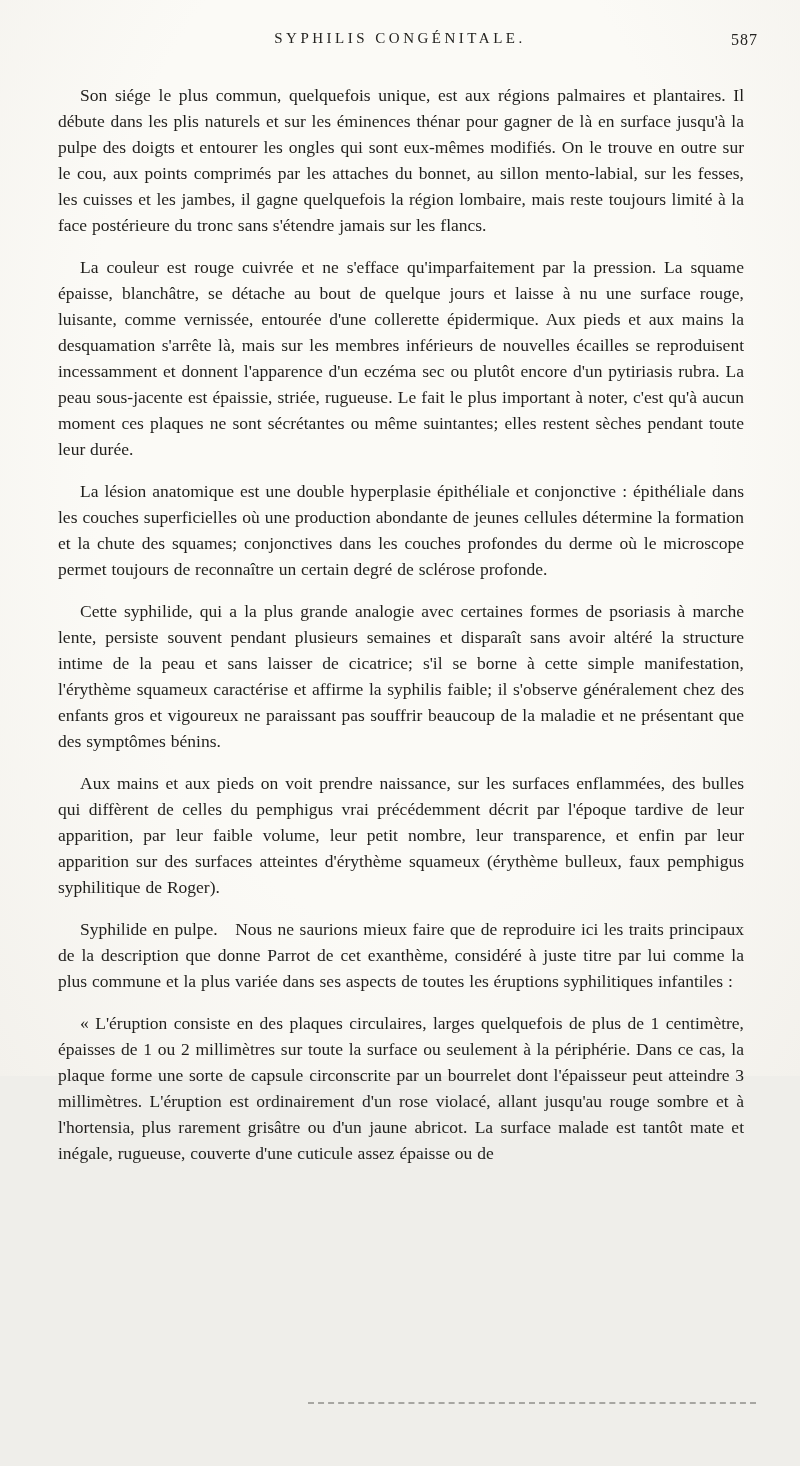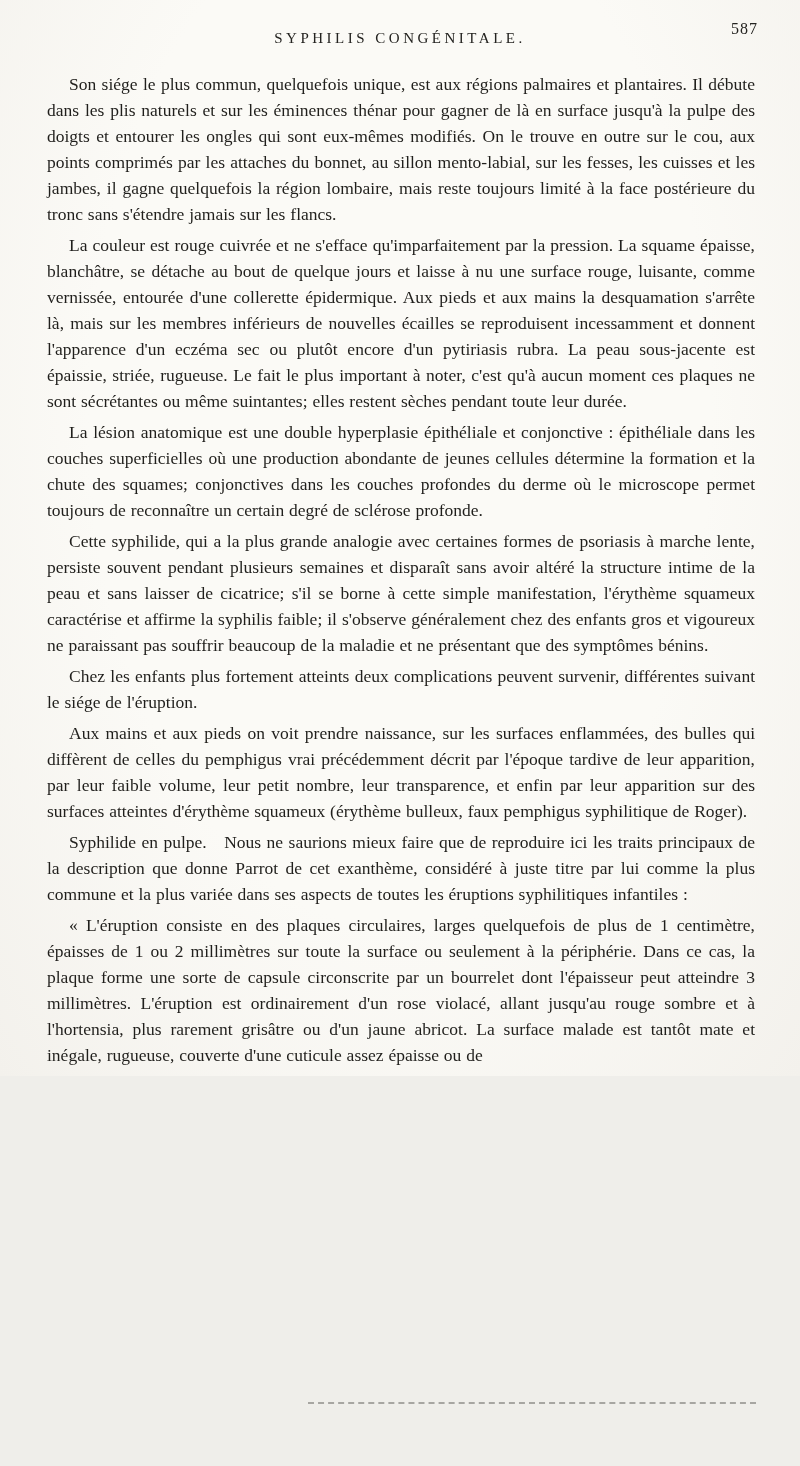--- a/index.html
+++ b/index.html
@@ -26,34 +26,34 @@
     position:absolute;
     top:30px;left:0;right:0;
     text-align:center;
     font-size:15px;
     letter-spacing:3.5px;
     font-weight:normal;
     color:#242320;
   }
   .page-number{
     position:absolute;
-    top:20px;right:42px;
+    top:31px;right:42px;
     font-size:16px;
     letter-spacing:1px;
     color:#242320;
   }
   .page-body{
     padding:2px 40px 0 42px;
     font-size:17.5px;
     line-height:26px;
     text-align:justify;
     text-justify:inter-word;
   }
   .page-body p{
-    margin:5px;
+    margin:16px;
     text-indent:22px;
     word-spacing:0.5px;
   }
   .italic{}
   .scan-artifact-line{
     position:absolute;
     left:308px;top:1402px;width:448px;height:0;
     border-top:2px dashed #6d6c68;
     opacity:0.55;
   }
@@ -71,21 +71,20 @@
   <div class="page-body">
 
     <p><span>Son siége le plus commun, quelquefois unique, est aux régions palmaires et plantaires. Il débute dans les plis naturels et sur les éminences thénar pour gagner de là en surface jusqu'à la pulpe des doigts et entourer les ongles qui sont eux-mêmes modifiés. On le trouve en outre sur le cou, aux points comprimés par les attaches du bonnet, au sillon mento-labial, sur les fesses, les cuisses et les jambes, il gagne quelquefois la région lombaire, mais reste toujours limité à la face postérieure du tronc sans s'étendre jamais sur les flancs.</span></p>
 
     <p><span>La couleur est rouge cuivrée et ne s'efface qu'imparfaitement par la pression. La squame épaisse, blanchâtre, se détache au bout de quelque jours et laisse à nu une surface rouge, luisante, comme vernissée, entourée d'une collerette épidermique. Aux pieds et aux mains la desquamation s'arrête là, mais sur les membres inférieurs de nouvelles écailles se reproduisent incessamment et donnent l'apparence d'un eczéma sec ou plutôt encore d'un pytiriasis rubra. La peau sous-jacente est épaissie, striée, rugueuse. Le fait le plus important à noter, c'est qu'à aucun moment ces plaques ne sont sécrétantes ou même suintantes; elles restent sèches pendant toute leur durée.</span></p>
 
     <p><span>La lésion anatomique est une double hyperplasie épithéliale et conjonctive : épithéliale dans les couches superficielles où une production abondante de jeunes cellules détermine la formation et la chute des squames; conjonctives dans les couches profondes du derme où le microscope permet toujours de reconnaître un certain degré de sclérose profonde.</span></p>
 
     <p><span>Cette syphilide, qui a la plus grande analogie avec certaines formes de psoriasis à marche lente, persiste souvent pendant plusieurs semaines et disparaît sans avoir altéré la structure intime de la peau et sans laisser de cicatrice; s'il se borne à cette simple manifestation, l'érythème squameux caractérise et affirme la syphilis </span><span class="italic">faible; </span><span>il s'observe généralement chez des enfants gros et vigoureux ne paraissant pas souffrir beaucoup de la maladie et ne présentant que des symptômes bénins.</span></p>
 
-    <p><span>Chez les enfants plus fortement atteints deux complications peuvent survenir, différentes suivant le siége de l'éruption.</span></p>
 
     <p><span>Aux mains et aux pieds on voit prendre naissance, sur les surfaces enflammées, des bulles qui diffèrent de celles du pemphigus vrai précédemment décrit par l'époque tardive de leur apparition, par leur faible volume, leur petit nombre, leur transparence, et enfin par leur apparition sur des surfaces atteintes d'érythème squameux (érythème bulleux, faux pemphigus syphilitique de Roger).</span></p>
 
 
     <p><span class="italic">Syphilide en pulpe.</span><span> Nous ne saurions mieux faire que de reproduire ici les traits principaux de la description que donne Parrot de cet exanthème, considéré à juste titre par lui comme la plus commune et la plus variée dans ses aspects de toutes les éruptions syphilitiques infantiles :</span></p>
 
     <p><span>« L'éruption consiste en des plaques circulaires, larges quelquefois de plus de 1 centimètre, épaisses de 1 ou 2 millimètres sur toute la surface ou seulement à la périphérie. Dans ce cas, la plaque forme une sorte de capsule circonscrite par un bourrelet dont l'épaisseur peut atteindre 3 millimètres. L'éruption est ordinairement d'un rose violacé, allant jusqu'au rouge sombre et à l'hortensia, plus rarement grisâtre ou d'un jaune abricot. La surface malade est tantôt mate et inégale, rugueuse, couverte d'une cuticule assez épaisse ou de</span></p>
 
   </div>
 

